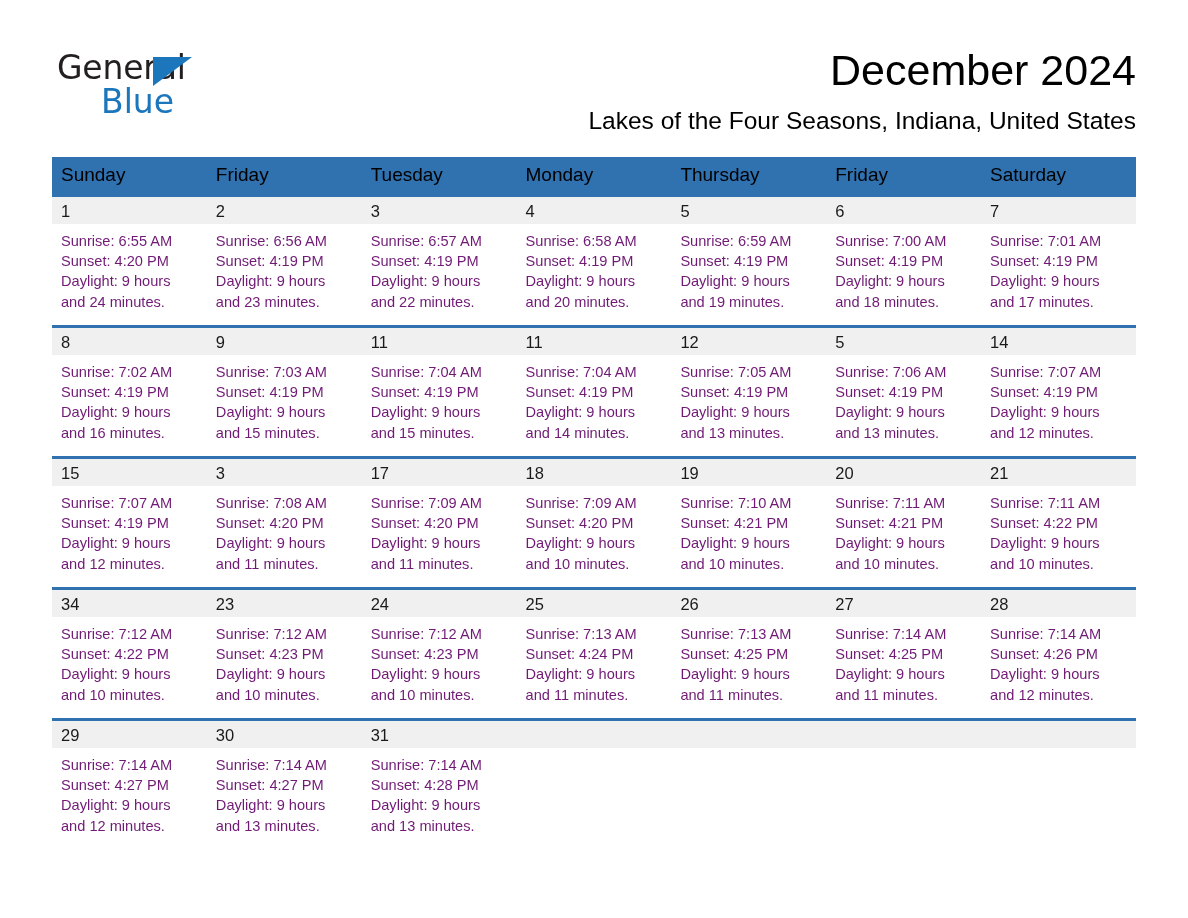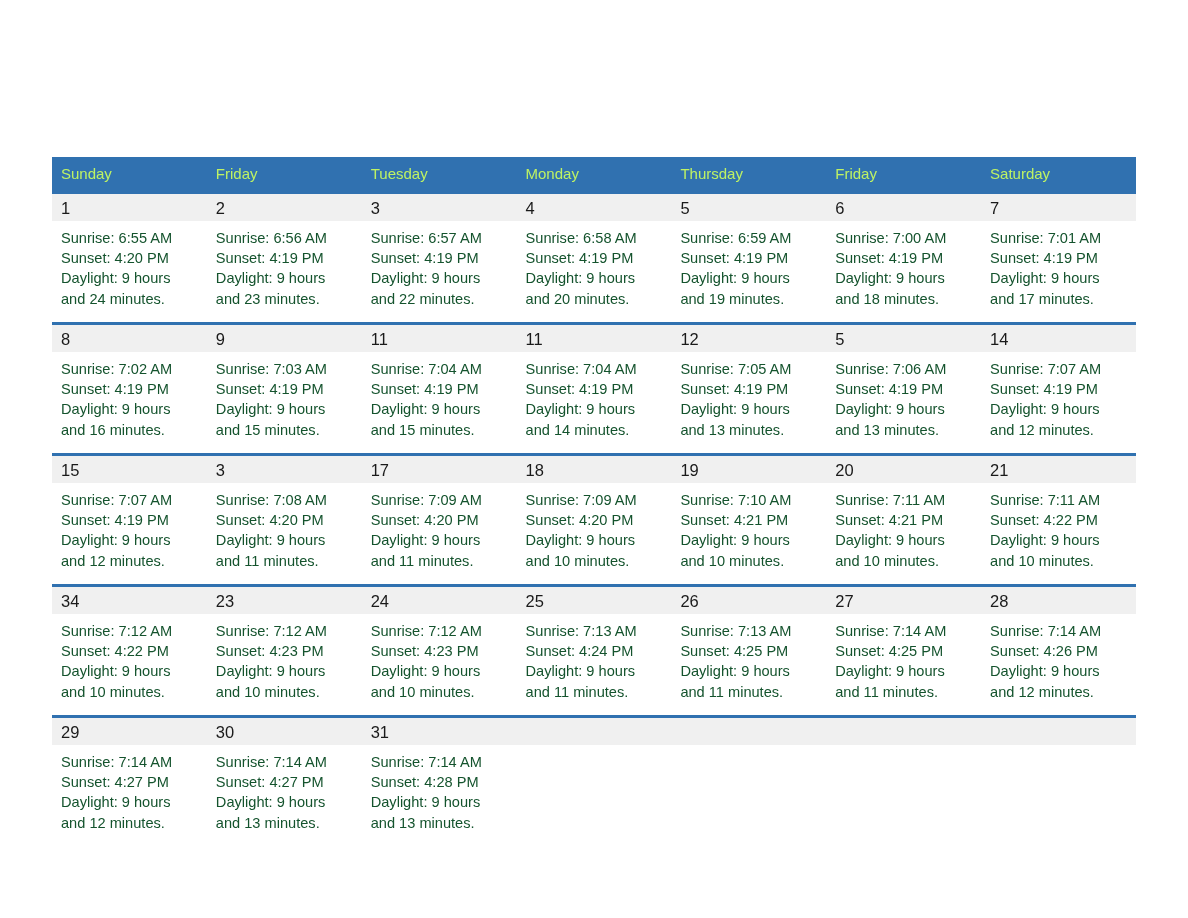--- a/index.html
+++ b/index.html
@@ -98,22 +98,22 @@
     top: 157px;
     width: 1084px;
   }
   table.cal {
     width: 1084px;
     border-collapse: collapse;
     table-layout: fixed;
   }
   table.cal th {
     background: #3071b0;
-    color: #bef264;
-    font-size: 15px;
+    color: #000000;
+    font-size: 19px;
     font-weight: 400;
     text-align: left;
     padding: 7px 0 8px 9px;
     height: 19px;
     font-family: "Liberation Sans", sans-serif;
   }
   table.cal td {
     vertical-align: top;
     padding: 0;
     width: 154.85px;
@@ -135,34 +135,52 @@
   .daynum {
     font-size: 16.5px;
     color: #1a1a1a;
     line-height: 22px;
     font-family: "Liberation Sans", sans-serif;
   }
   .dayinfo {
     padding: 7px 6px 0 9px;
     font-size: 14.6px;
     line-height: 20.2px;
-    color: #14532d;
+    color: #701a75;
     font-family: "Liberation Sans", sans-serif;
     white-space: pre-line;
   }
   .empty .daynum-band {
     background: #f0f0f0;
   }
   .empty .dayinfo { visibility: hidden; }
 </style>
 </head>
 <body>
 
 <div class="page">
 
+  <div class="header">
+
+    <div class="logo">
+      <div class="logo-row1">
+        <span class="logo-general">General</span>
+        <span class="logo-triangle"></span>
+      </div>
+      <div class="logo-row2">
+        <span class="logo-blue">Blue</span>
+      </div>
+    </div>
+
+    <div class="title-block">
+      <div class="month-title">December 2024</div>
+      <div class="location-title">Lakes of the Four Seasons, Indiana, United States</div>
+    </div>
+
+  </div>
 
   <div class="calendar">
     <table class="cal">
       <thead>
         <tr>
           <th>Sunday</th>
           <th>Friday</th>
           <th>Tuesday</th>
           <th>Monday</th>
           <th>Thursday</th>

